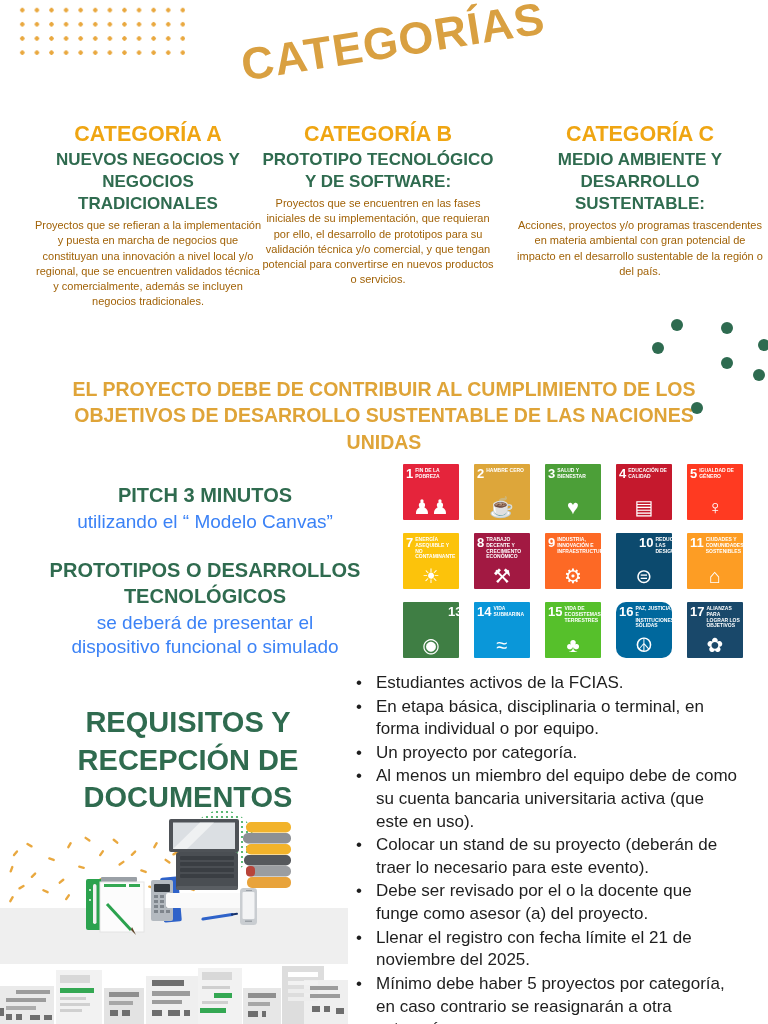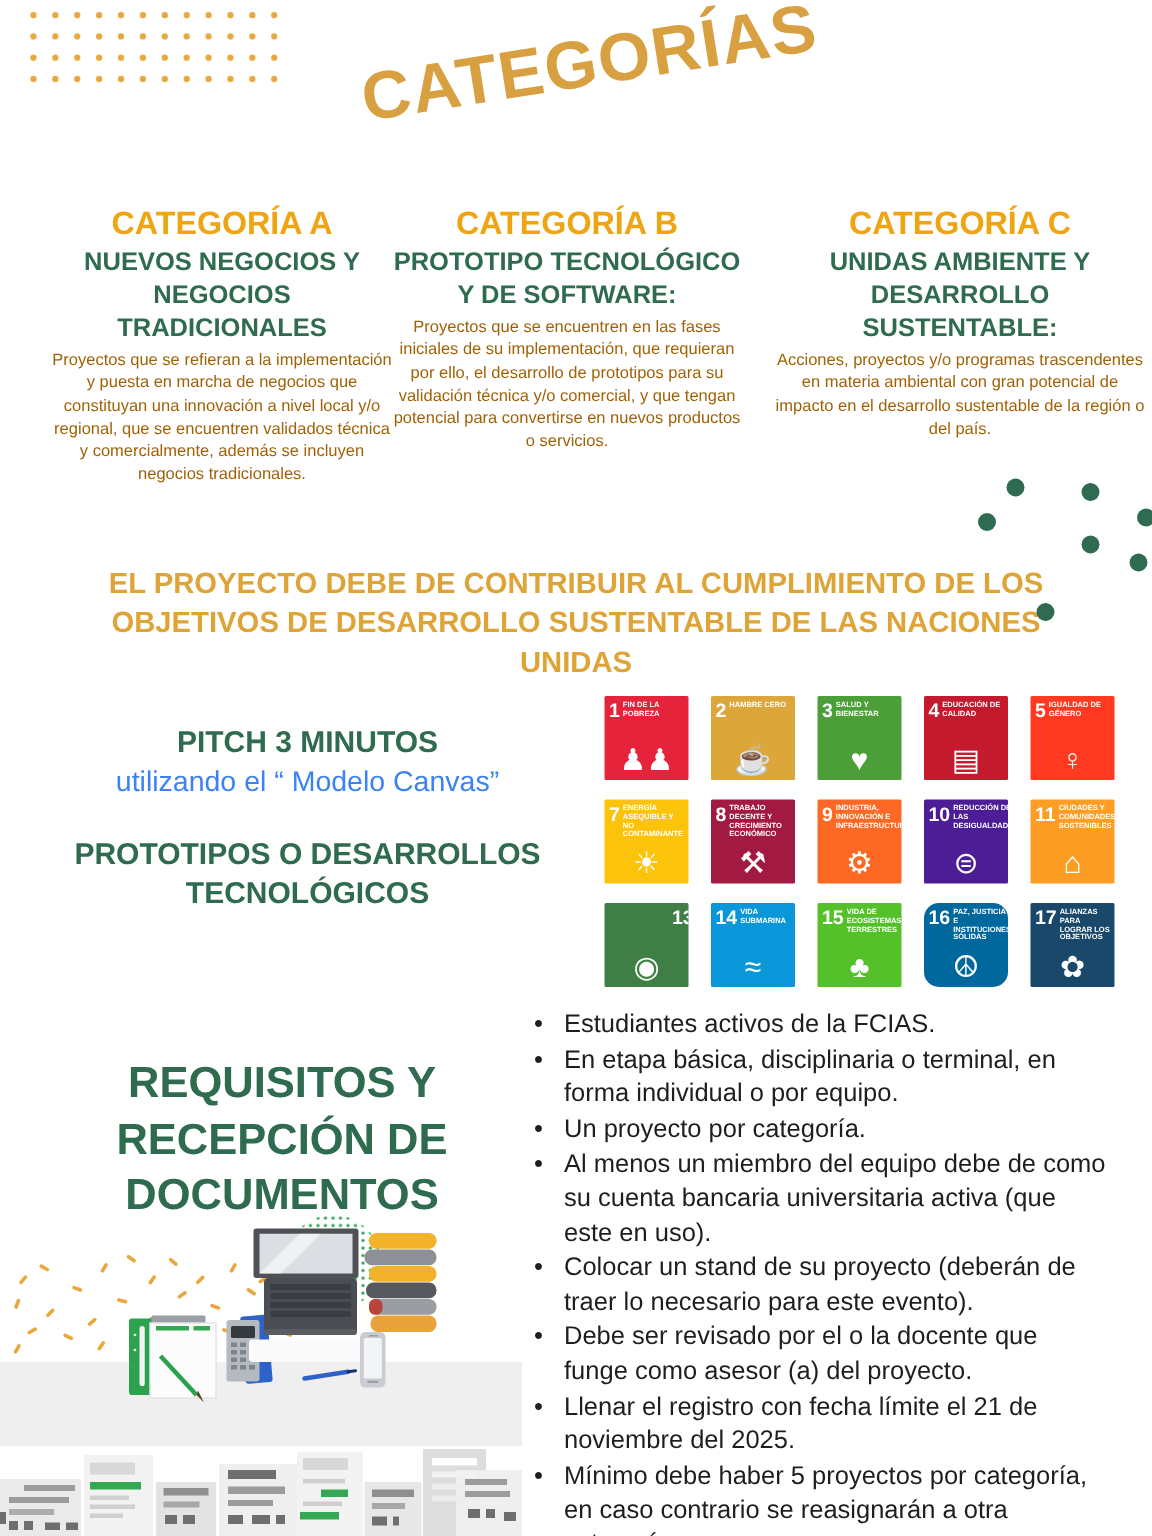--- a/index.html
+++ b/index.html
@@ -15,21 +15,21 @@
   }
   .title{
     position:absolute;left:228px;top:16px;width:330px;text-align:center;
     font-size:45px;font-weight:bold;color:#D9A041;letter-spacing:1px;
     transform:rotate(-9deg);transform-origin:center;
   }
   .cat-col{position:absolute;top:122px;text-align:center;}
   .cat-a{left:34px;width:228px;}
   .cat-b{left:258px;width:240px;}
   .cat-c{left:516px;width:248px;}
-  .cat-heading{font-size:21.5px;font-weight:bold;color:#EFA512;margin:15px 0 2px;}
+  .cat-heading{font-size:21.5px;font-weight:bold;color:#EFA512;margin:0 0 2px;}
   .cat-sub{font-size:17px;font-weight:bold;color:#2F6B4F;margin:0 0 3px;line-height:1.3;}
   .cat-body{font-size:11px;color:#a16207;margin:0;line-height:1.38;}
   .statement{
     position:absolute;left:38px;top:376px;width:692px;text-align:center;
     font-size:19.5px;font-weight:bold;color:#DFA438;line-height:1.35;
   }
   .green-dot{position:absolute;width:12px;height:12px;border-radius:50%;background:#2E6B50;}
   .pitch-block{position:absolute;left:40px;top:482px;width:330px;text-align:center;}
   .pb-heading{font-size:20px;font-weight:bold;color:#2F6B4F;margin:0;line-height:1.3;}
   .pb-body{font-size:19px;color:#3b82f6;margin:2px 12px 0;line-height:1.3;}
@@ -66,39 +66,40 @@
   <h4 class="cat-sub">NUEVOS NEGOCIOS Y NEGOCIOS TRADICIONALES</h4>
   <p class="cat-body">Proyectos que se refieran a la implementación y puesta en marcha de negocios que constituyan una innovación a nivel local y/o regional, que se encuentren validados técnica y comercialmente, además se incluyen negocios tradicionales.</p>
 </div>
 <div class="cat-col cat-b">
   <h3 class="cat-heading">CATEGORÍA B</h3>
   <h4 class="cat-sub">PROTOTIPO TECNOLÓGICO Y DE SOFTWARE:</h4>
   <p class="cat-body">Proyectos que se encuentren en las fases iniciales de su implementación, que requieran por ello, el desarrollo de prototipos para su validación técnica y/o comercial, y que tengan potencial para convertirse en nuevos productos o servicios.</p>
 </div>
 <div class="cat-col cat-c">
   <h3 class="cat-heading">CATEGORÍA C</h3>
-  <h4 class="cat-sub">UNIDAS AMBIENTE Y DESARROLLO SUSTENTABLE:</h4>
+  <h4 class="cat-sub">MEDIO AMBIENTE Y DESARROLLO SUSTENTABLE:</h4>
   <p class="cat-body">Acciones, proyectos y/o programas trascendentes en materia ambiental con gran potencial de impacto en el desarrollo sustentable de la región o del país.</p>
 </div>
 
 <div class="statement">EL PROYECTO DEBE DE CONTRIBUIR AL CUMPLIMIENTO DE LOS OBJETIVOS DE DESARROLLO SUSTENTABLE DE LAS NACIONES UNIDAS</div>
 
 <span class="green-dot" style="left:671px;top:319px;"></span>
 <span class="green-dot" style="left:652px;top:342px;"></span>
 <span class="green-dot" style="left:721px;top:322px;"></span>
 <span class="green-dot" style="left:721px;top:357px;"></span>
 <span class="green-dot" style="left:758px;top:339px;"></span>
 <span class="green-dot" style="left:753px;top:369px;"></span>
 <span class="green-dot" style="left:691px;top:402px;"></span>
 
 <div class="pitch-block">
   <p class="pb-heading">PITCH 3 MINUTOS</p>
   <p class="pb-body">utilizando el “ Modelo Canvas”</p>
   <div class="pb-gap"></div>
   <p class="pb-heading">PROTOTIPOS O DESARROLLOS TECNOLÓGICOS</p>
+  <p class="pb-body">se deberá de presentar el dispositivo funcional o simulado</p>
 </div>
 
 <div class="sdg-grid">
     <div class="sdg-tile" style="background: rgb(229, 36, 59);">
       <div class="sdg-head">
         <span class="sdg-num">1</span>
         <span class="sdg-label">FIN DE LA POBREZA</span>
       </div>
       <div class="sdg-icon">♟♟</div>
     </div>
@@ -144,21 +145,21 @@
       </div>
       <div class="sdg-icon">⚒</div>
     </div>
     <div class="sdg-tile" style="background: rgb(253, 105, 37);">
       <div class="sdg-head">
         <span class="sdg-num">9</span>
         <span class="sdg-label">INDUSTRIA, INNOVACIÓN E INFRAESTRUCTURA</span>
       </div>
       <div class="sdg-icon">⚙</div>
     </div>
-    <div class="sdg-tile" style="background: #4c1d95;">
+    <div class="sdg-tile" style="background: #0c4a6e; padding-left: 20px;">
       <div class="sdg-head">
         <span class="sdg-num">10</span>
         <span class="sdg-label">REDUCCIÓN DE LAS DESIGUALDADES</span>
       </div>
       <div class="sdg-icon">⊜</div>
     </div>
     <div class="sdg-tile" style="background: rgb(253, 157, 36);">
       <div class="sdg-head">
         <span class="sdg-num">11</span>
         <span class="sdg-label">CIUDADES Y COMUNIDADES SOSTENIBLES</span>

